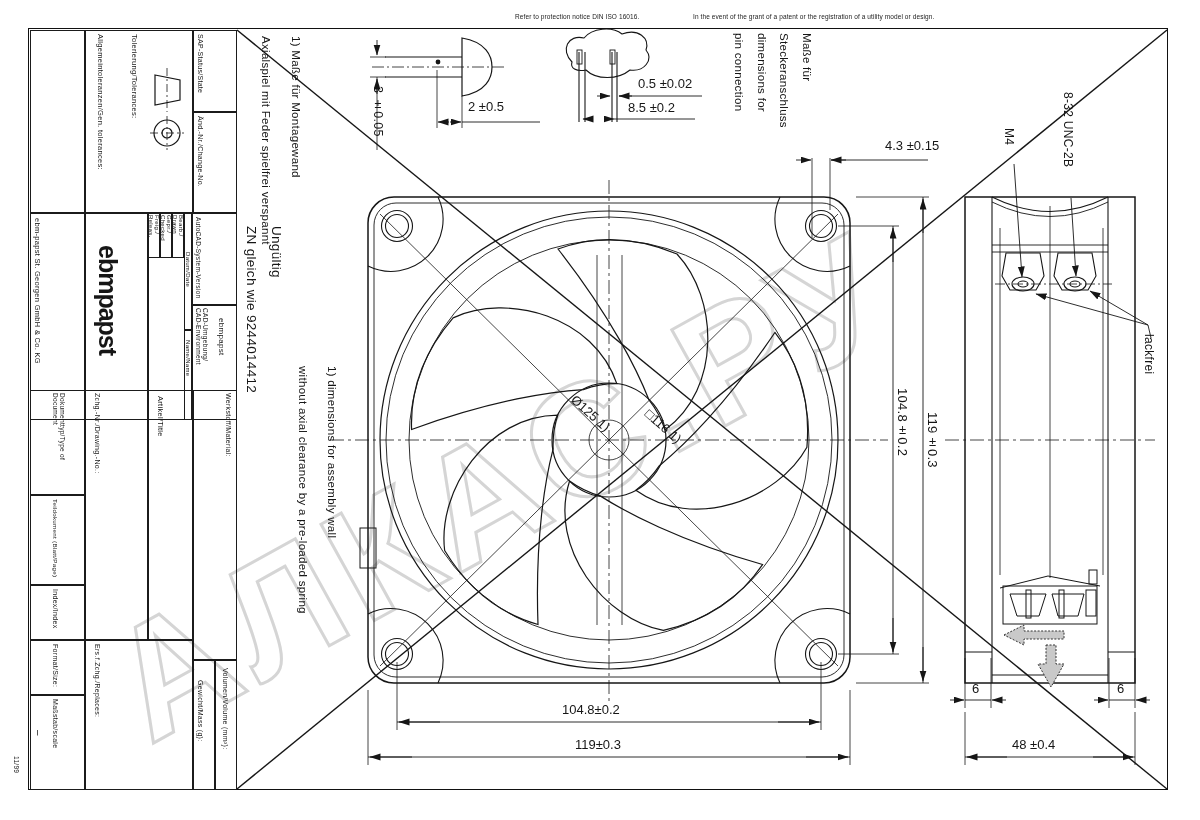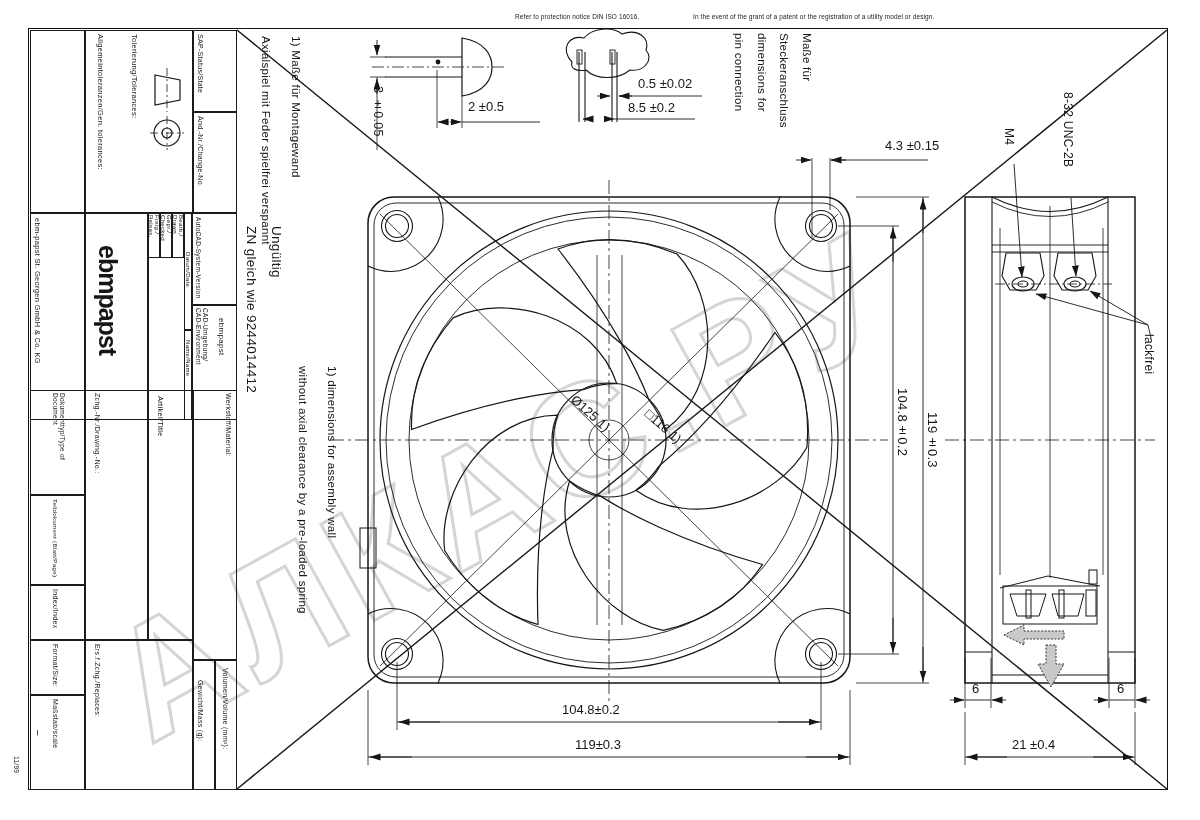--- a/index.html
+++ b/index.html
@@ -306,21 +306,21 @@
 
 <div class="v dim" style="left:371px; top:86px; height:72px; font-size:12.5px;">3 ±0.05</div>
 <div class="hz dim" style="left:468px; top:99px;">2 ±0.5</div>
 <div class="hz dim" style="left:638px; top:76px;">0.5 ±0.02</div>
 <div class="hz dim" style="left:628px; top:100px;">8.5 ±0.2</div>
 <div class="hz dim" style="left:845px; top:138px;margin-left:40px;">4.3 ±0.15</div>
 <div class="v dim" style="left:895px; top:388px; height:160px;">104.8±0.2</div>
 <div class="v dim" style="left:925px; top:412px; height:130px;">119±0.3</div>
 <div class="hz dim" style="left:562px; top:702px;">104.8±0.2</div>
 <div class="hz dim" style="left:575px; top:737px;">119±0.3</div>
-<div class="hz dim" style="left:1012px; top:737px;">21 ±0.4</div>
+<div class="hz dim" style="left:1012px; top:737px;">48 ±0.4</div>
 <div class="hz dim" style="left:972px; top:681px;">6</div>
 <div class="hz dim" style="left:1117px; top:681px;">6</div>
 <div class="diag" style="left:578px; top:392px; transform:rotate(42deg);">Ø125 1)</div>
 <div class="diag" style="left:652px; top:406px; transform:rotate(42deg);">□116 1)</div>
 <div class="v dim" style="left:1002px; top:128px; height:38px; font-size:12px;">M4</div>
 <div class="v dim" style="left:1061px; top:92px; height:112px; font-size:12px;">8-32 UNC-2B</div>
 <div class="v dim" style="left:1142px; top:334px; height:60px; font-size:12px;">lackfrei</div>
 
 </div>
 

